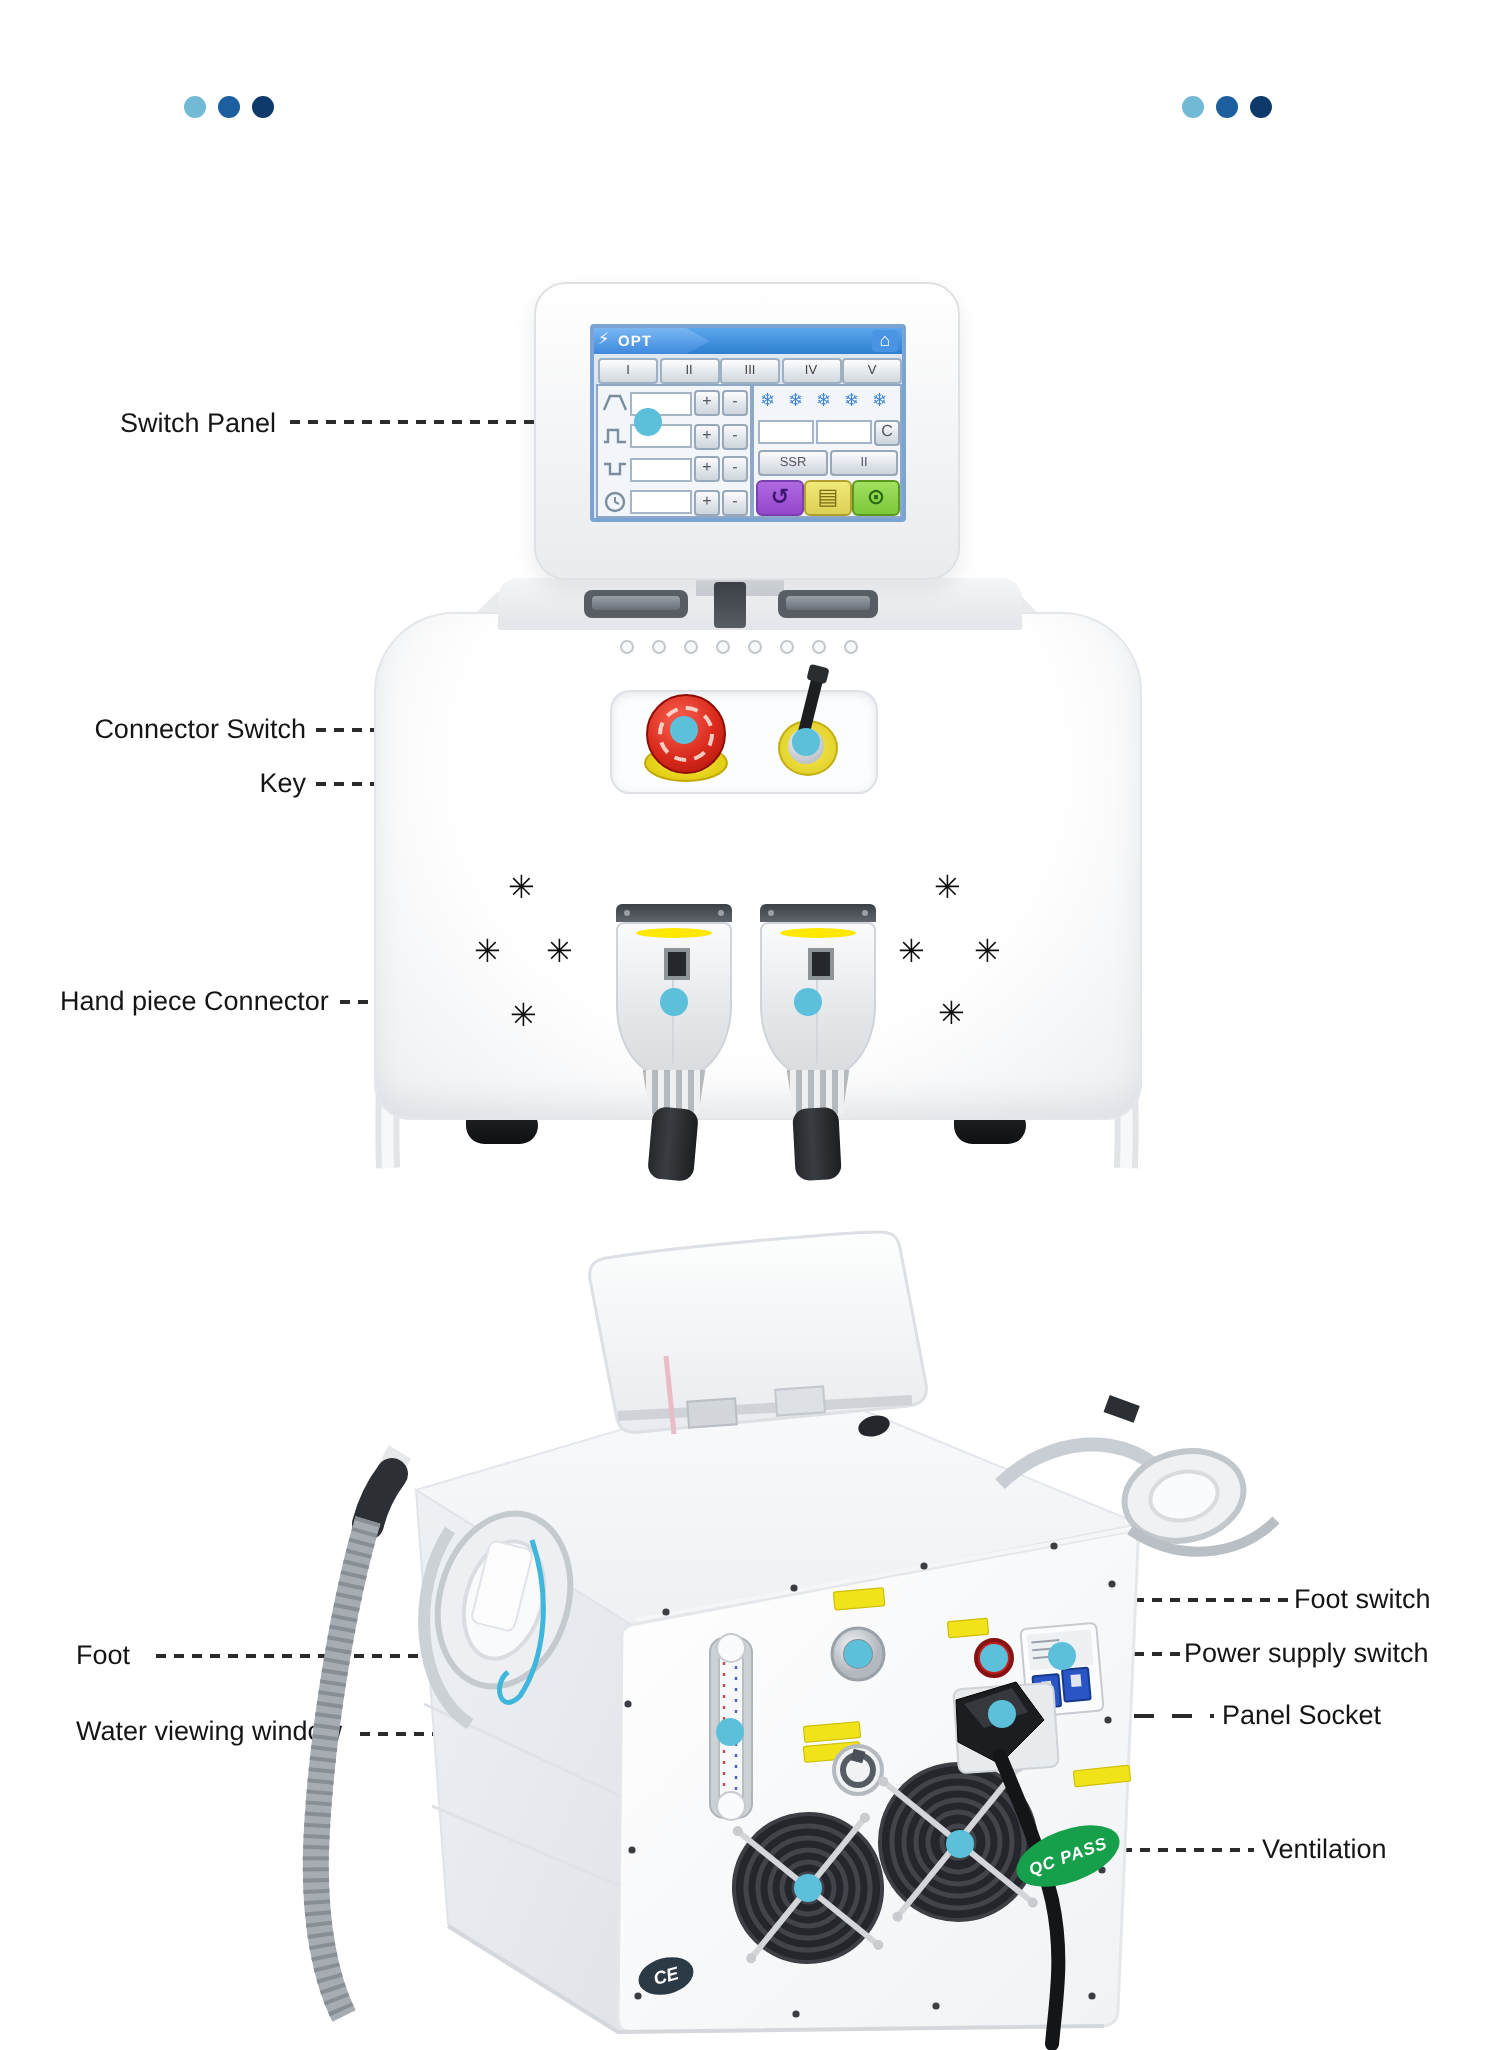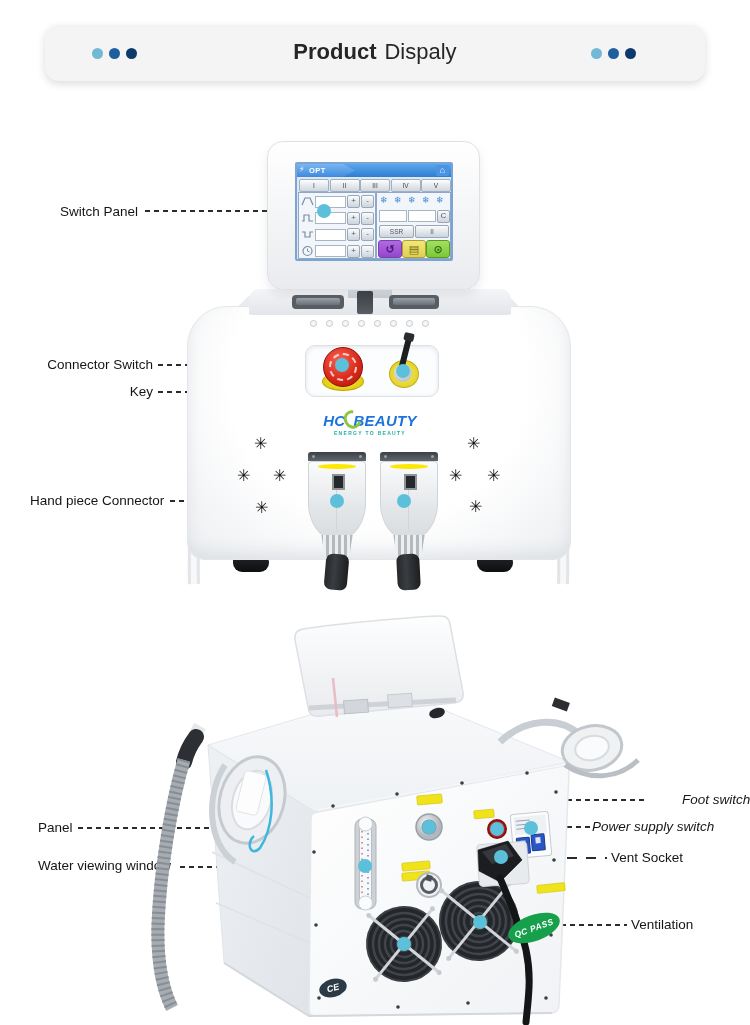--- a/index.html
+++ b/index.html
@@ -291,25 +291,20 @@
         <ellipse cx="333" cy="988" rx="14" ry="9" fill="#2c3a46" transform="rotate(-15 333 988)"></ellipse>
         <text x="333" y="991" text-anchor="middle" font-size="9" font-style="italic" font-weight="bold" fill="#ffffff" transform="rotate(-15 333 988)" font-family="Liberation Sans, sans-serif">CE</text>
       </g>
       <g>
         <ellipse cx="534" cy="928" rx="27" ry="13" fill="#17a04b" transform="rotate(-20 534 928)"></ellipse>
         <text x="534" y="931" text-anchor="middle" font-size="8.5" font-style="italic" font-weight="bold" fill="#ffffff" letter-spacing="0.5" transform="rotate(-20 534 928)" font-family="Liberation Sans, sans-serif">QC PASS</text>
       </g>
     </g>
   </svg>
 
-  <div class="hdr-card">
-    <div class="hdr-title">
-      <span class="b">Product</span><span class="r">Dispaly</span>
-    </div>
-  </div>
   <div class="hdots" style="left:92px;">
     <span class="hd1"></span>
     <span class="hd2"></span>
     <span class="hd3"></span>
   </div>
   <div class="hdots" style="left:591px;">
     <span class="hd1"></span>
     <span class="hd2"></span>
     <span class="hd3"></span>
   </div>
@@ -398,24 +393,20 @@
   <div class="recess"></div>
   <div class="em-base"></div>
   <div class="em-cap">
       <div class="em-ring"></div>
     </div>
   <div class="key-ring"></div>
   <div class="key-sil"></div>
   <div class="key-shaft"></div>
   <div class="key-head"></div>
 
-  <div class="logo">
-    <div class="l1"><span>HC</span><span class="swirl"></span><span>BEAUTY</span></div>
-    <div class="l2">ENERGY TO BEAUTY</div>
-  </div>
 
   <span class="star" style="left:254px;top:434px;">✳</span>
   <span class="star" style="left:237px;top:466px;">✳</span>
   <span class="star" style="left:273px;top:466px;">✳</span>
   <span class="star" style="left:255px;top:498px;">✳</span>
   <span class="star" style="left:467px;top:434px;">✳</span>
   <span class="star" style="left:449px;top:466px;">✳</span>
   <span class="star" style="left:487px;top:466px;">✳</span>
   <span class="star" style="left:469px;top:497px;">✳</span>
 
@@ -456,38 +447,38 @@
   <div class="lbl right" style="left:30px;top:384px;width:123px;">Key</div>
   <div class="dash-h" style="left:158px;top:391px;width:243px;"></div>
   <div class="dash-v" style="left:402px;top:377px;height:15px;"></div>
   <div class="dot" style="left:396px;top:364px;"></div>
 
   <div class="lbl right" style="left:30px;top:493px;width:132px;">Hand piece Connector</div>
   <div class="dash-h" style="left:170px;top:500px;width:228px;"></div>
   <div class="dot" style="left:330px;top:494px;"></div>
   <div class="dot" style="left:397px;top:494px;"></div>
 
-  <div class="lbl" style="left:38px;top:820px;">Panel</div>
+  <div class="lbl" style="left:38px;top:820px;">Foot</div>
   <div class="dash-h" style="left:78px;top:827px;width:344px;"></div>
   <div class="dot" style="left:422px;top:820px;"></div>
 
   <div class="lbl" style="left:38px;top:858px;">Water viewing window</div>
   <div class="dash-h" style="left:180px;top:866px;width:178px;"></div>
   <div class="dot" style="left:358px;top:859px;"></div>
 
-  <div class="lbl" style="left:682px;top:792px;font-style:italic;">Foot switch</div>
+  <div class="lbl" style="left:647px;top:792px;">Foot switch</div>
   <div class="dash-h" style="left:504px;top:799px;width:140px;"></div>
   <div class="dash-v" style="left:496px;top:800px;height:22px;"></div>
   <div class="dot" style="left:490px;top:822px;"></div>
 
-  <div class="lbl" style="left:592px;top:819px;font-style:italic;">Power supply switch</div>
+  <div class="lbl" style="left:592px;top:819px;">Power supply switch</div>
   <div class="dash-h" style="left:540px;top:826px;width:50px;"></div>
   <div class="dot" style="left:524px;top:821px;"></div>
 
-  <div class="lbl" style="left:611px;top:850px;">Vent Socket</div>
+  <div class="lbl" style="left:611px;top:850px;">Panel Socket</div>
   <div class="dash-h long" style="left:510px;top:857px;width:97px;"></div>
   <div class="dot" style="left:494px;top:850px;"></div>
 
   <div class="lbl" style="left:631px;top:917px;">Ventilation</div>
   <div class="dash-h" style="left:489px;top:924px;width:138px;"></div>
   <div class="dot" style="left:473px;top:915px;"></div>
   <div class="dot" style="left:397px;top:937px;"></div>
 
 </div>
 

